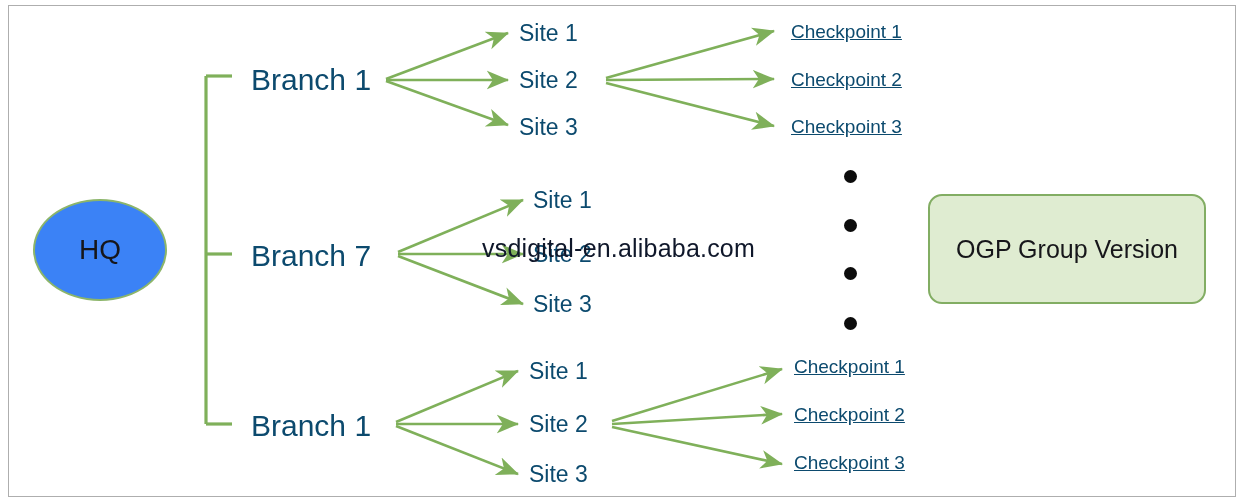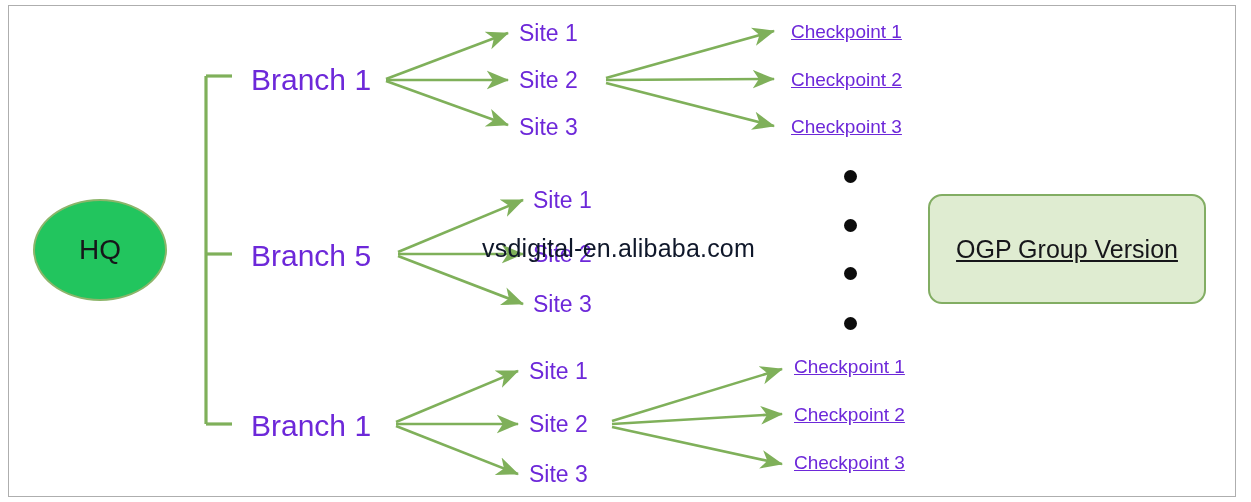--- a/index.html
+++ b/index.html
@@ -32,21 +32,21 @@
   svg.diagram {
     position: absolute;
     left: 0;
     top: 0;
     width: 1251px;
     height: 502px;
     pointer-events: none;
   }
   .node-label {
     position: absolute;
-    color: #6d28d9;
+    color: #0c4a6e;
     white-space: nowrap;
     line-height: 1;
   }
   .lvl-branch {
     font-size: 30px;
   }
   .lvl-site {
     font-size: 23px;
   }
   .lvl-checkpoint {
@@ -54,21 +54,21 @@
     text-decoration: underline;
   }
   .hq-node {
     position: absolute;
     left: 33px;
     top: 199px;
     width: 134px;
     height: 102px;
     border: 2px solid #8cb56a;
     border-radius: 50%;
-    background: #22c55e;
+    background: #3b82f6;
     box-sizing: border-box;
   }
   .hq-text {
     position: absolute;
     left: 0;
     top: 0;
     width: 100%;
     height: 100%;
     display: flex;
     align-items: center;
@@ -87,21 +87,20 @@
     border-radius: 14px;
     box-sizing: border-box;
     display: flex;
     align-items: center;
     justify-content: center;
   }
   .ogp-text {
     font-size: 25px;
     color: #16161a;
     white-space: nowrap;
-    text-decoration: underline;
   }
   .ellipsis-dot {
     position: absolute;
     width: 13px;
     height: 13px;
     border-radius: 50%;
     background: #0c0c0c;
   }
   .watermark {
     position: absolute;
@@ -164,21 +163,21 @@
       <path d="M612,424 L782,414"></path>
       <path d="M612,427 L782,464"></path>
     </g>
   </svg>
 
   <div class="hq-node">
     <span class="hq-text">HQ</span>
   </div>
 
   <div class="node-label lvl-branch" style="left:251px; top:65px;">Branch 1</div>
-  <div class="node-label lvl-branch" style="left:251px; top:241px;">Branch 5</div>
+  <div class="node-label lvl-branch" style="left:251px; top:241px;">Branch 7</div>
   <div class="node-label lvl-branch" style="left:251px; top:411px;">Branch 1</div>
 
   <div class="node-label lvl-site" style="left:519px; top:22px;">Site 1</div>
   <div class="node-label lvl-site" style="left:519px; top:69px;">Site 2</div>
   <div class="node-label lvl-site" style="left:519px; top:116px;">Site 3</div>
 
   <div class="node-label lvl-checkpoint" style="left:791px; top:22px;">Checkpoint 1</div>
   <div class="node-label lvl-checkpoint" style="left:791px; top:70px;">Checkpoint 2</div>
   <div class="node-label lvl-checkpoint" style="left:791px; top:117px;">Checkpoint 3</div>
 

